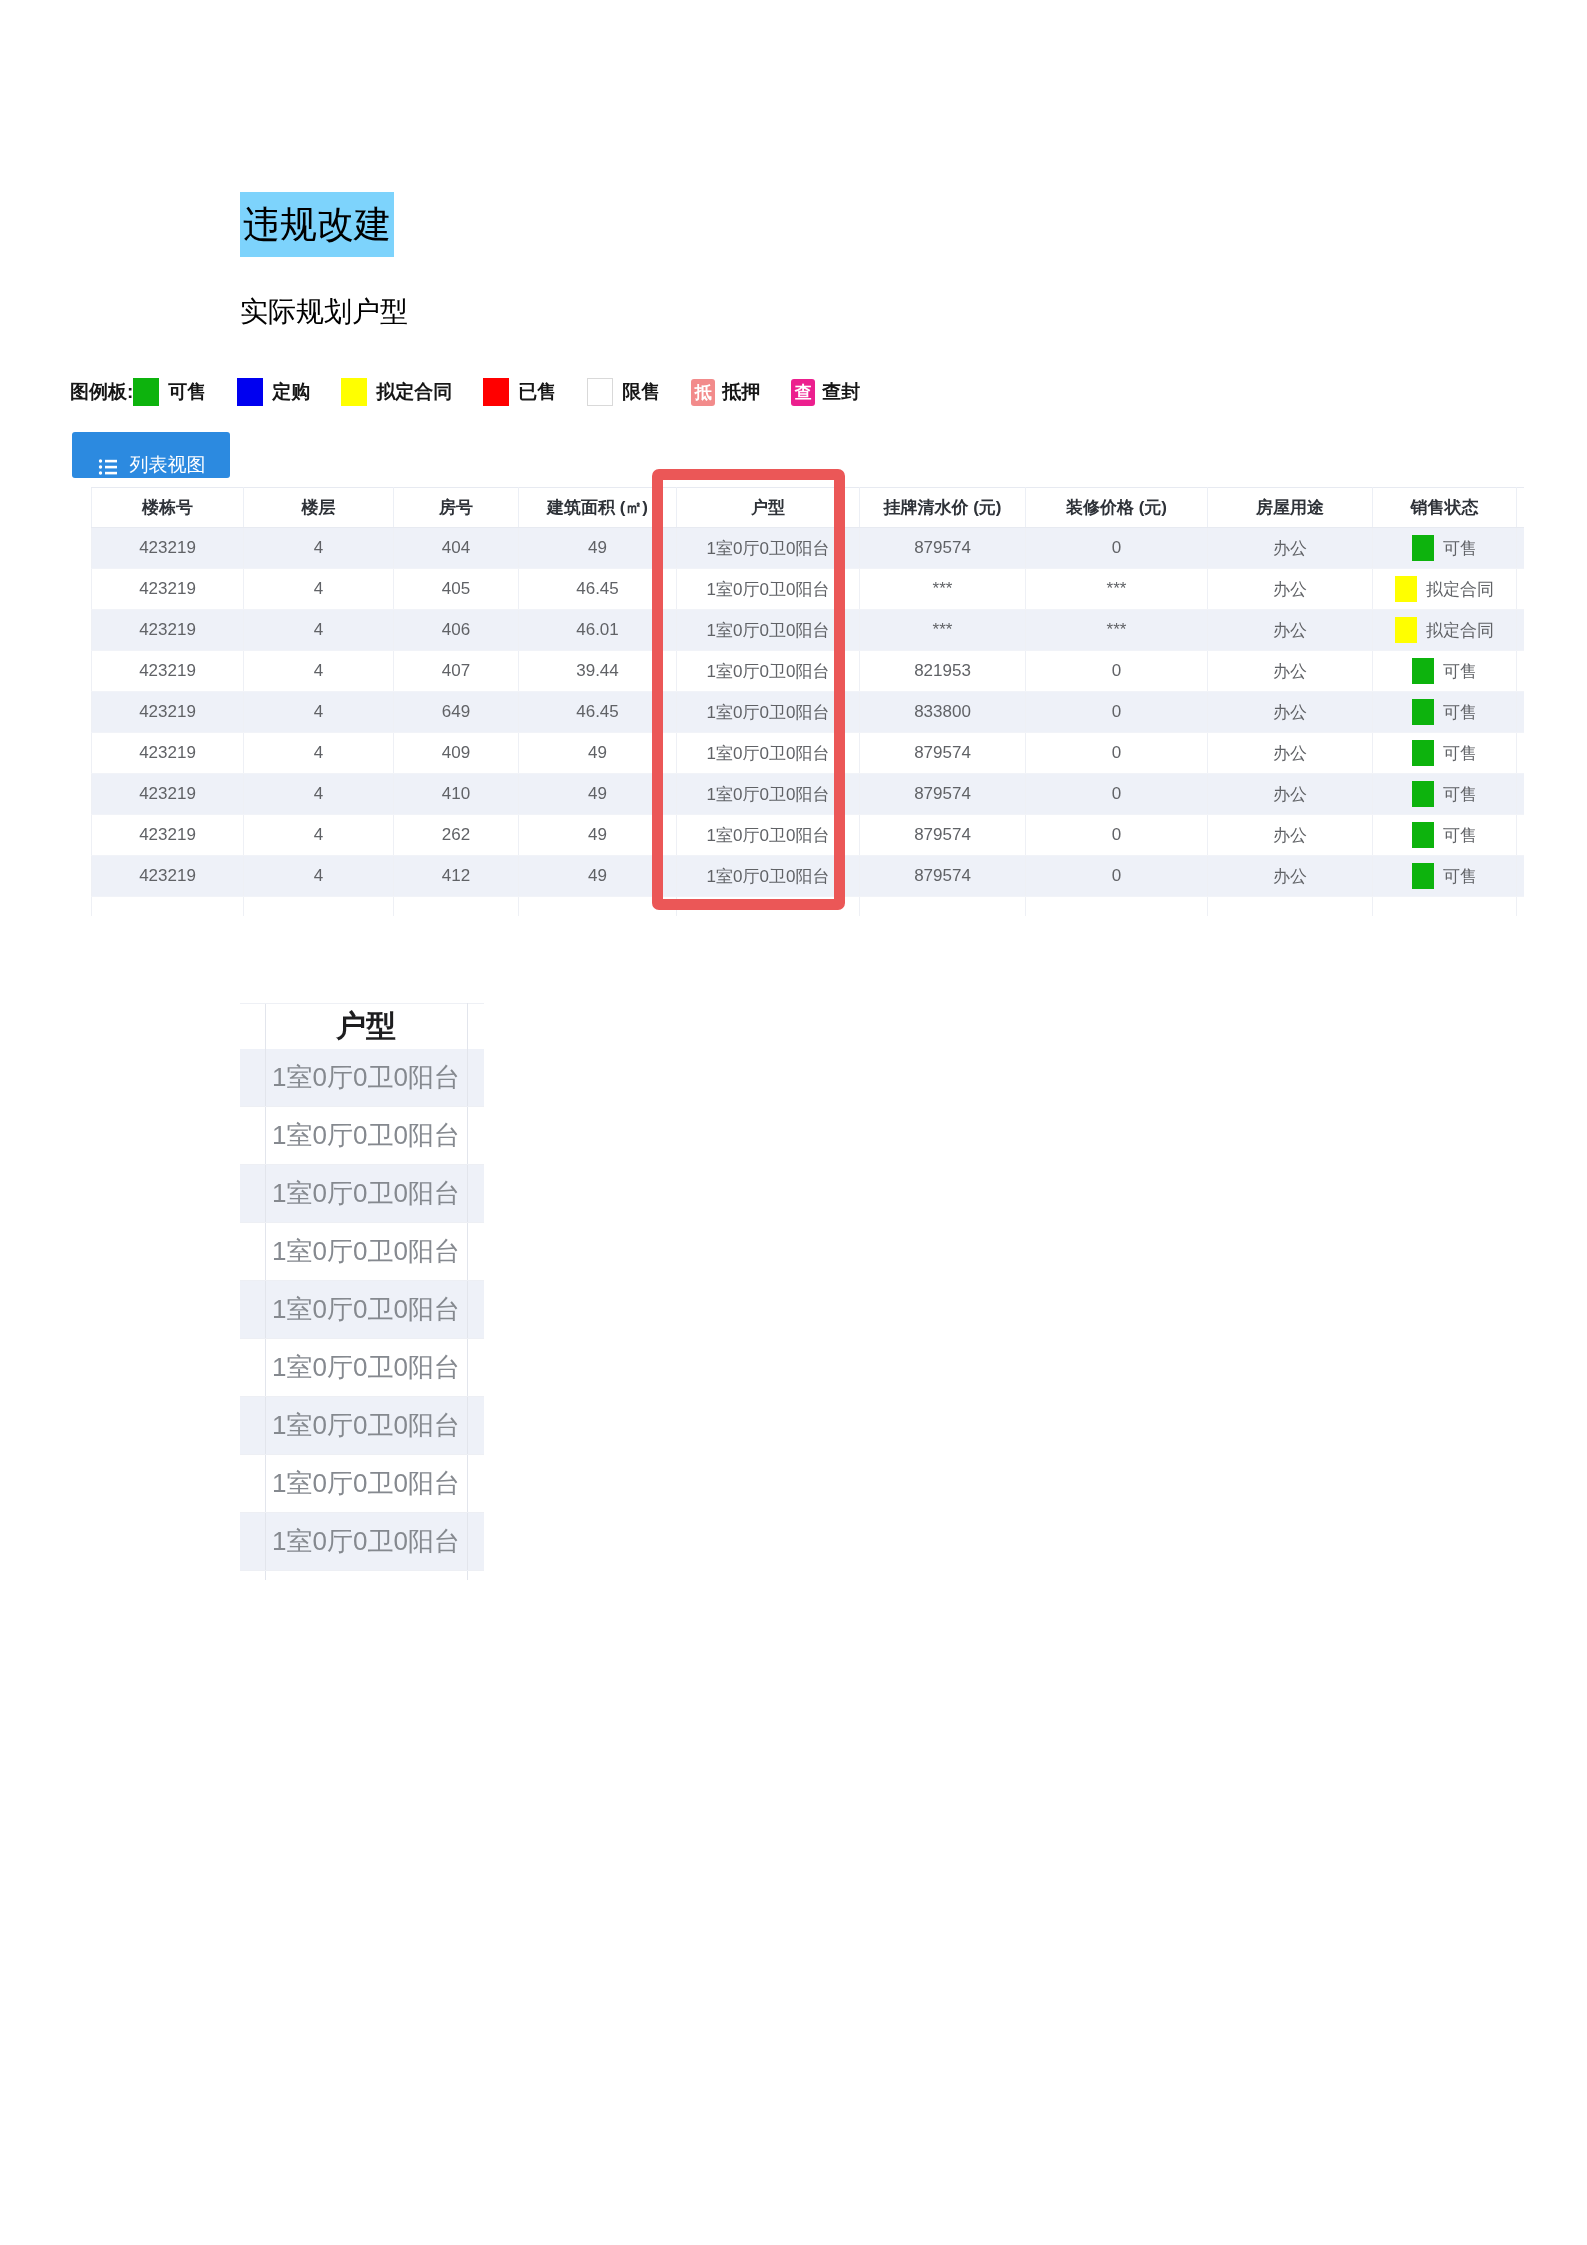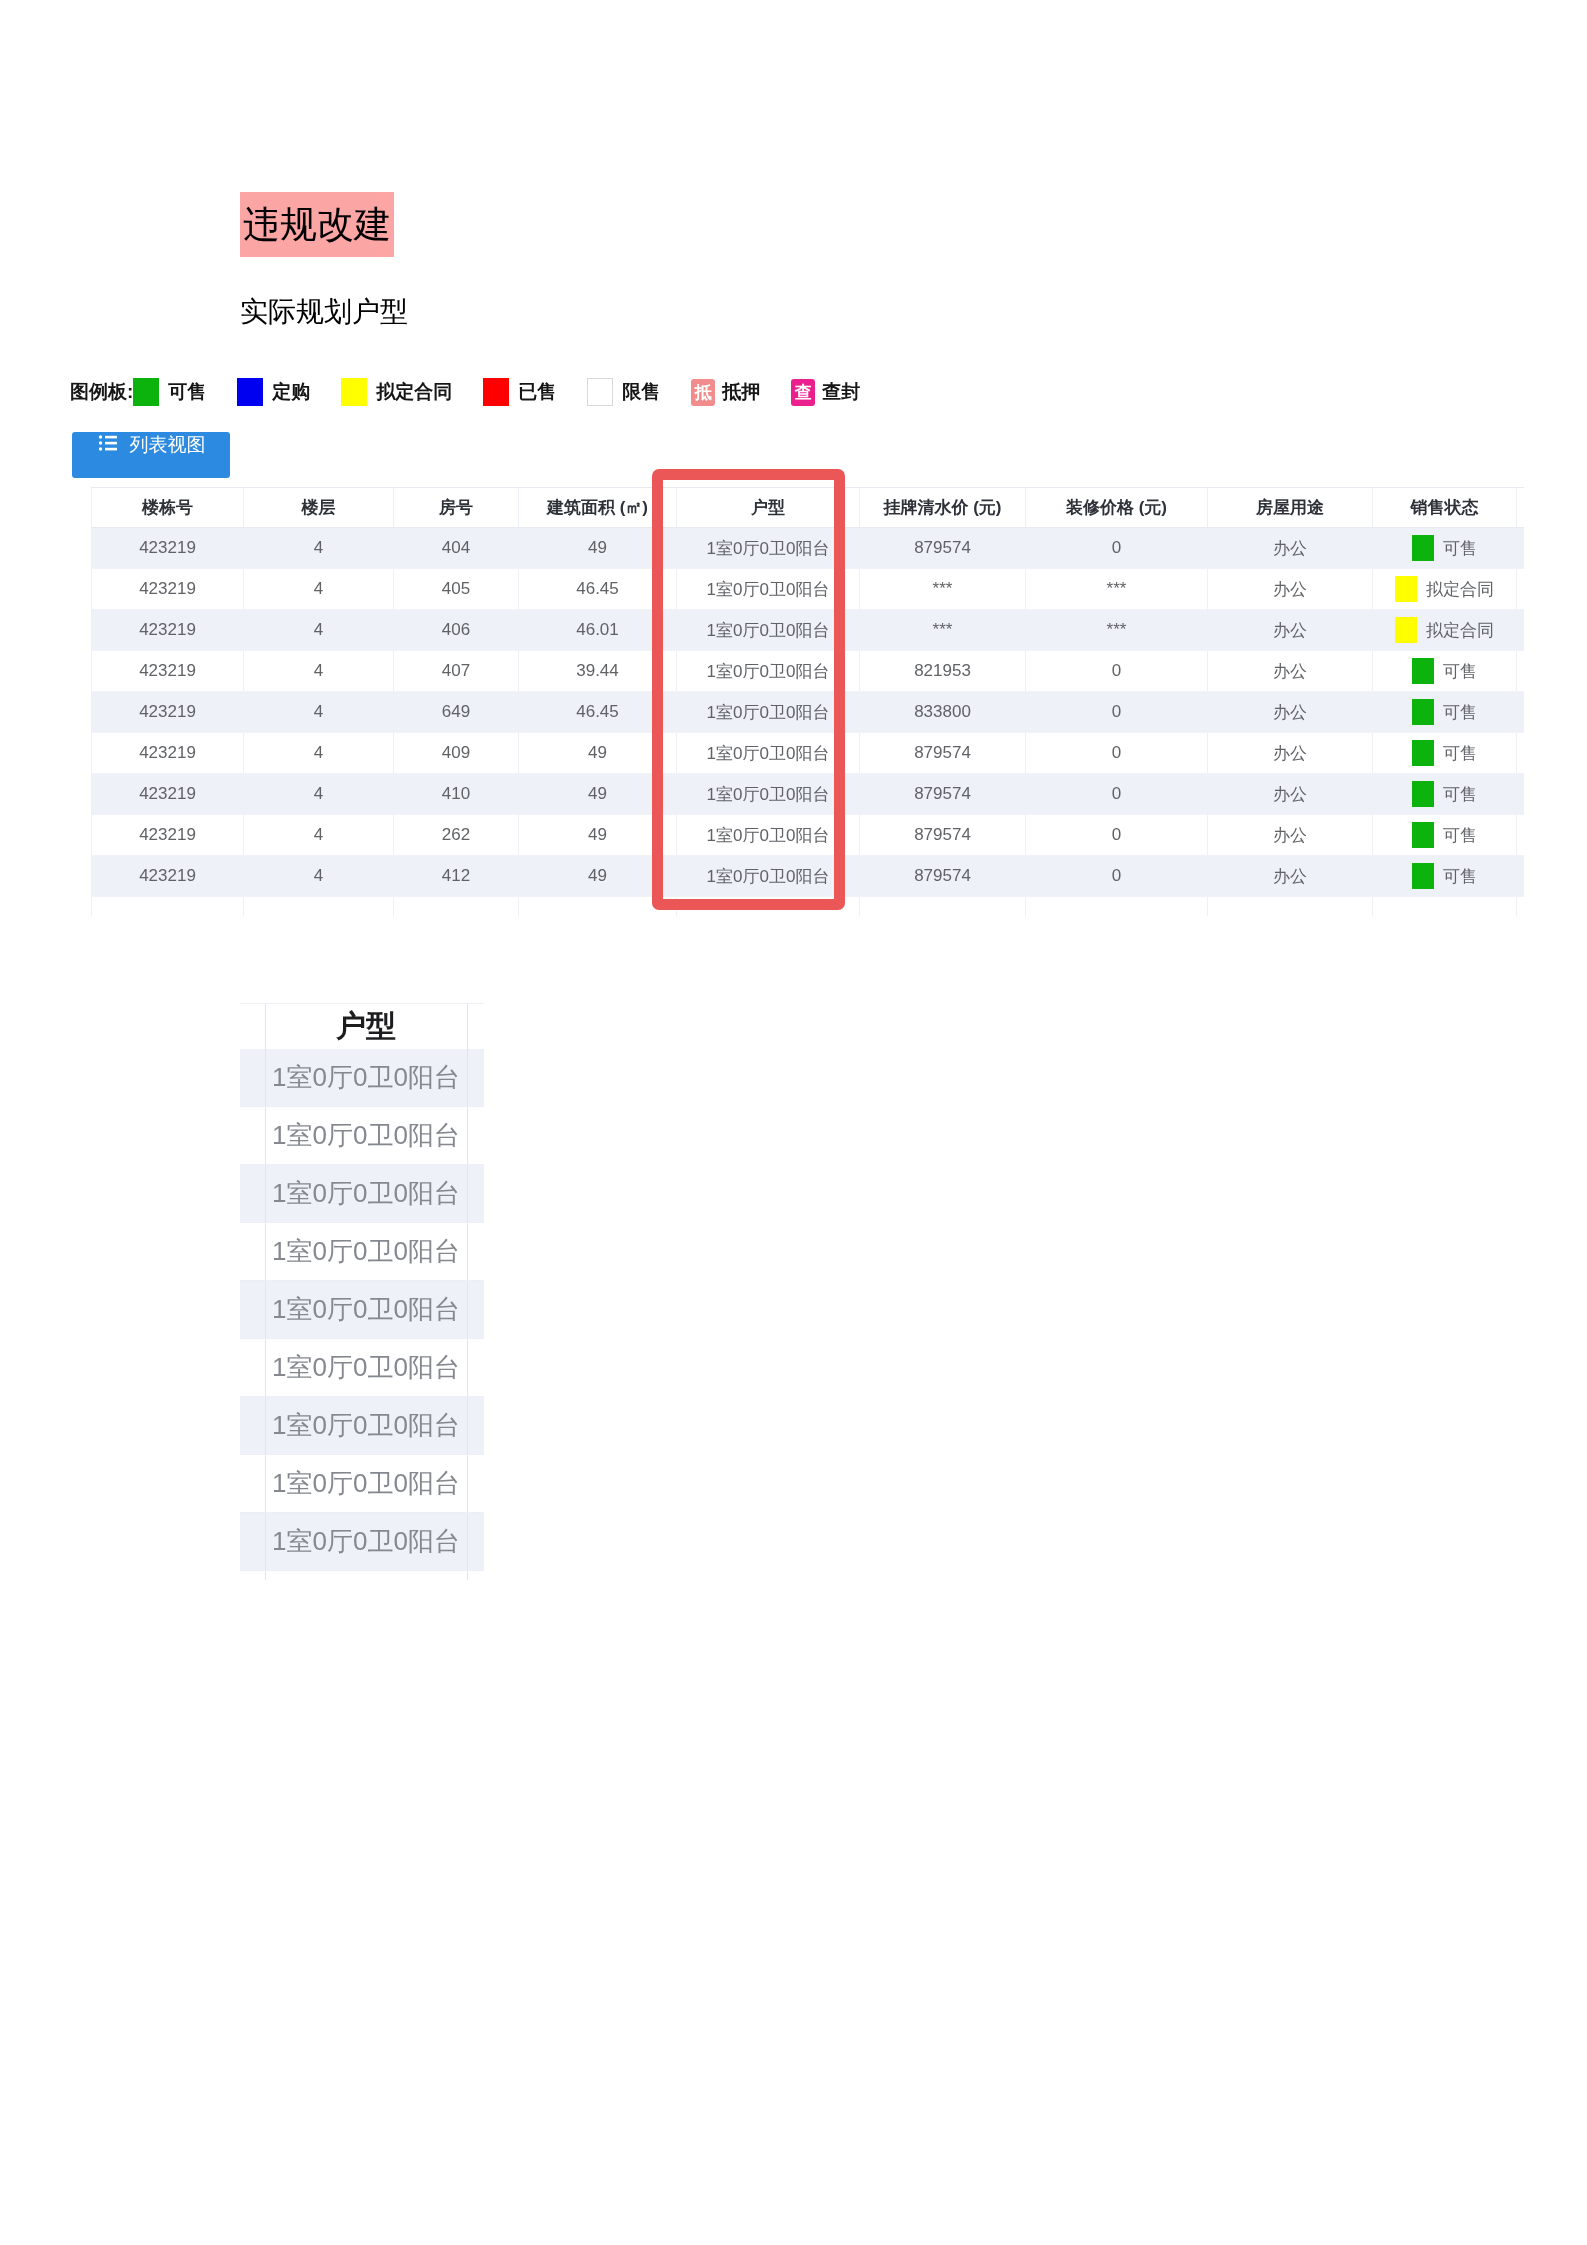--- a/index.html
+++ b/index.html
@@ -36,21 +36,21 @@
   .swatch.glyph {
     width:24px; height:27px; margin-right:7px;
     color:#fff; font-size:17px; font-weight:600;
     display:flex; align-items:center; justify-content:center;
     border-radius:3px;
   }
 
   
   .list-btn {
     position:absolute; left:72px; top:432px; width:158px; height:46px;
-    display:flex; align-items:flex-start; justify-content:center; gap:11px;
+    display:flex; align-items:flex-end; justify-content:center; gap:11px;
     color:#fff; font-size:19px; border:none; border-radius:3px; cursor:pointer;
     font-family:"Liberation Sans", sans-serif;
   }
 
   
   .main-table-wrap { position:absolute; left:73px; top:487px; width:1451px; height:429px; overflow:hidden; }
   table { border-collapse:collapse; table-layout:fixed; }
   .main-table { width:1450px;margin-left:18px; }
   .main-table thead th {
     height:40px; font-size:17px; font-weight:bold; color:#2e3238;
@@ -90,21 +90,21 @@
   .lower-table tbody td {
     height:58px; font-size:26px; color:#85898f; text-align:center;
     border-bottom:1px solid #edeff4;
     overflow:hidden; white-space:nowrap;
   }
   .lower-table tr.shaded td { background:#eef1f8; }
 </style>
 </head>
 <body>
 
-<div class="doc-title" style="background: #fca5a5;">违规改建</div>
+<div class="doc-title" style="background: #7dd3fc;">违规改建</div>
 <div class="doc-subtitle">实际规划户型</div>
 
 <div class="legend">
   <span class="legend-title">图例板:</span>
   <span style="display:flex;align-items:center;">
       <span class="legend-item">
         <span class="swatch" style="background: rgb(13, 179, 13);"></span>
         <span class="legend-label">可售</span>
       </span>
       <span class="legend-item">

